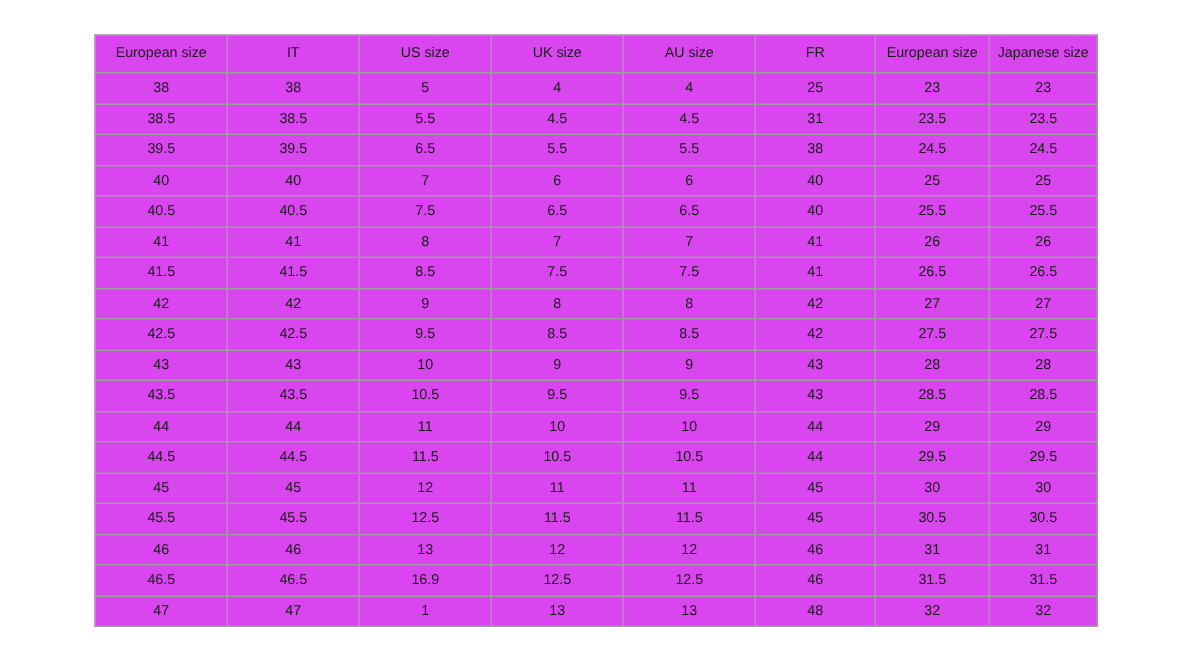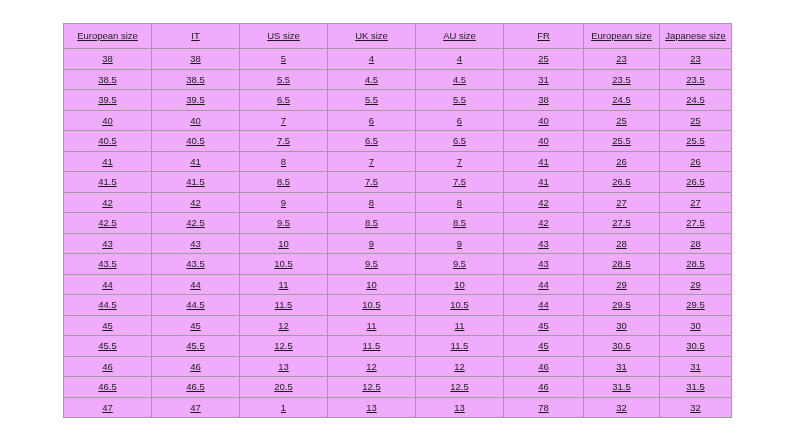--- a/index.html
+++ b/index.html
@@ -17,22 +17,21 @@
   .sheet {
     position: absolute;
     left: 63px;
     top: 23px;
     width: 668px;
   }
   table.size-table {
     border-collapse: collapse;
     table-layout: fixed;
     width: 668px;
-    background: #f0abfc;
-    text-decoration: underline;
+    background: #d946ef;
   }
   table.size-table th,
   table.size-table td {
     border: 1px solid #9e9e9e;
     text-align: center;
     vertical-align: middle;
     font-weight: normal;
     font-size: 9.5px;
     line-height: 1;
     height: 19.5px;
@@ -238,32 +237,32 @@
           <td>13</td>
           <td>12</td>
           <td>12</td>
           <td>46</td>
           <td>31</td>
           <td>31</td>
         </tr>
         <tr>
           <td>46.5</td>
           <td>46.5</td>
-          <td>20.5</td>
+          <td>16.9</td>
           <td>12.5</td>
           <td>12.5</td>
           <td>46</td>
           <td>31.5</td>
           <td>31.5</td>
         </tr>
         <tr>
           <td>47</td>
           <td>47</td>
           <td>1</td>
           <td>13</td>
           <td>13</td>
-          <td>78</td>
+          <td>48</td>
           <td>32</td>
           <td>32</td>
         </tr>
       </tbody>
   </table>
 </div>
 
 </body></html>

